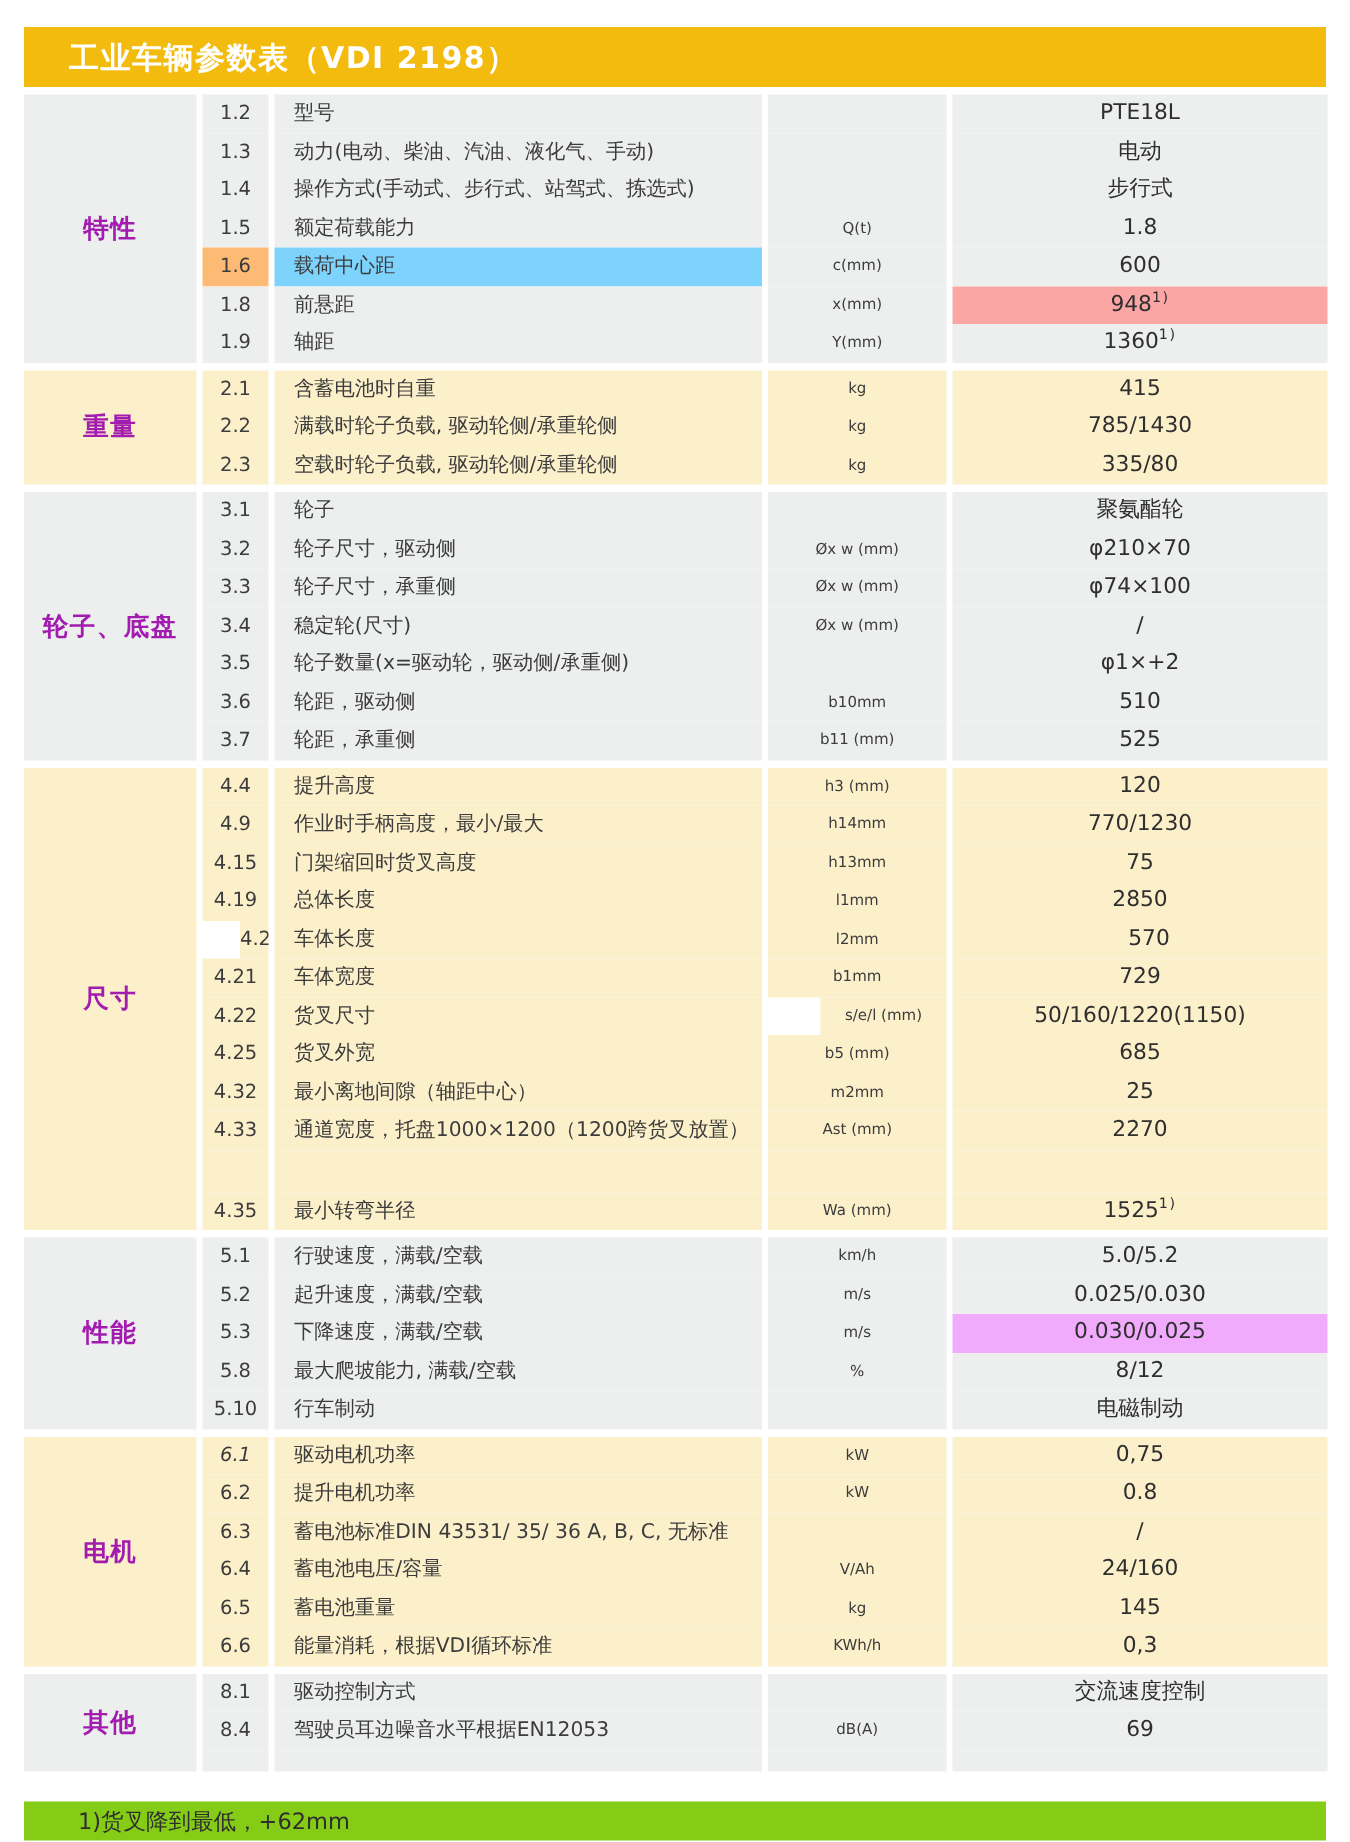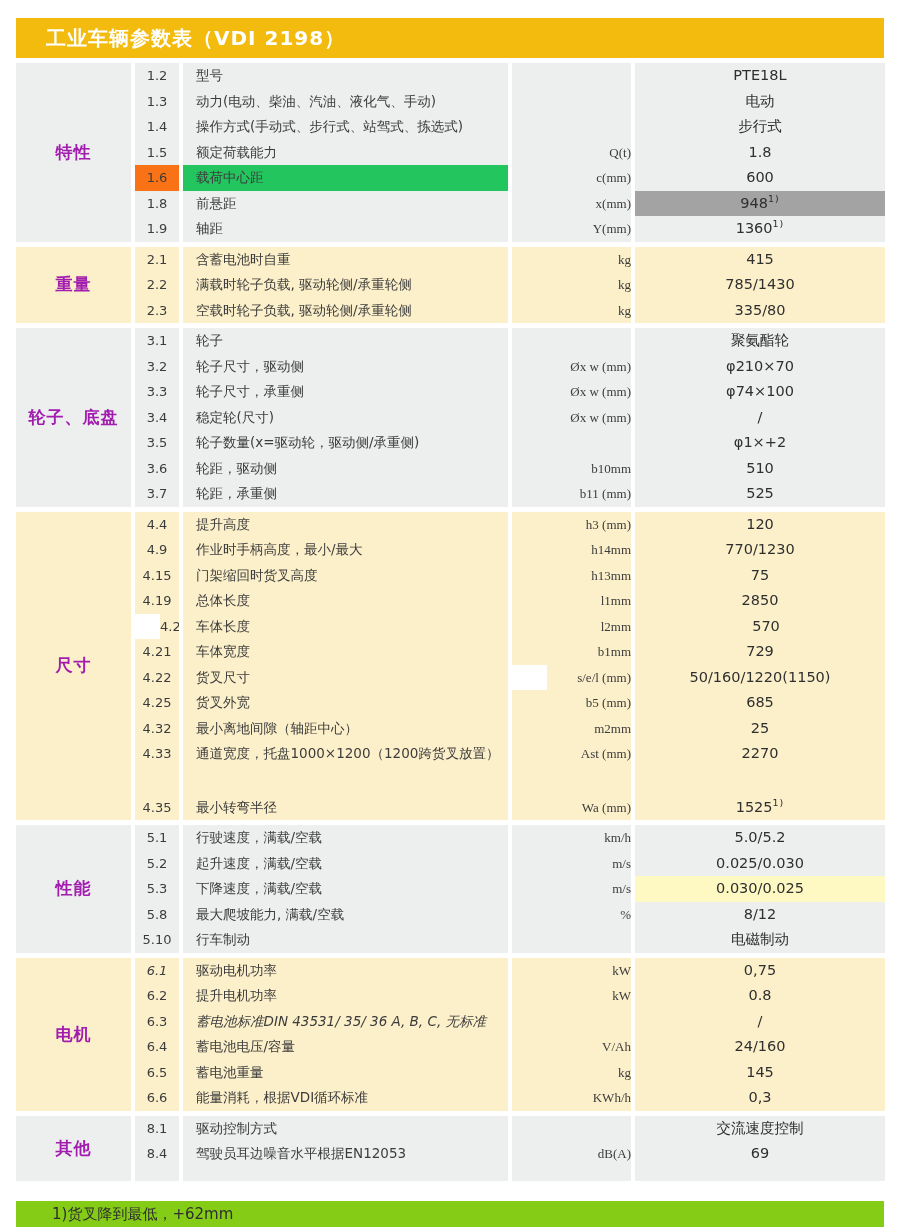--- a/index.html
+++ b/index.html
@@ -23,21 +23,21 @@
     margin-top:5px;
   }
   .cell{height:25.5px;line-height:25.5px;overflow:hidden;}
   .label-cell{
     display:flex;align-items:center;justify-content:center;
     font-size:17px;font-weight:bold;height:auto;line-height:normal;
     letter-spacing:1px;color:#a21caf;
   }
   .num-cell{text-align:center;font-size:13px;}
   .desc-cell{padding-left:13px;font-size:13.5px;white-space:nowrap;}
-  .unit-cell{text-align:right;font-size:13px;font-family:Liberation Serif, serif;}
+  .unit-cell{text-align:center;font-size:10px;}
   .value-cell{text-align:center;font-size:14.5px;color:#2f2f2f;}
   .spacer-cell{line-height:0;}
   sup.note-ref{
     font-size:9.5px;vertical-align:super;line-height:0;letter-spacing:1px;
   }
   .footnote{
     height:26px;line-height:26px;margin-top:5px;
     padding-left:36px;font-size:15px;box-sizing:border-box;color:#2f2f2f;
   }
 </style>
@@ -59,28 +59,28 @@
         <div class="cell unit-cell" style="background: rgb(237, 238, 238); grid-column: 4;"></div>
         <div class="cell value-cell" style="background: rgb(237, 238, 238); grid-column: 5;">电动</div>
         <div class="cell num-cell" style="background: rgb(237, 238, 238); grid-column: 2;">1.4</div>
         <div class="cell desc-cell" style="background: rgb(237, 238, 238); grid-column: 3;">操作方式(手动式、步行式、站驾式、拣选式)</div>
         <div class="cell unit-cell" style="background: rgb(237, 238, 238); grid-column: 4;"></div>
         <div class="cell value-cell" style="background: rgb(237, 238, 238); grid-column: 5;">步行式</div>
         <div class="cell num-cell" style="background: rgb(237, 238, 238); grid-column: 2;">1.5</div>
         <div class="cell desc-cell" style="background: rgb(237, 238, 238); grid-column: 3;">额定荷载能力</div>
         <div class="cell unit-cell" style="background: rgb(237, 238, 238); grid-column: 4;">Q(t)</div>
         <div class="cell value-cell" style="background: rgb(237, 238, 238); grid-column: 5;">1.8</div>
-        <div class="cell num-cell" style="background: #f97316; grid-column: 2;">1.6</div>
-        <div class="cell desc-cell" style="background: #22c55e; grid-column: 3;">载荷中心距</div>
+        <div class="cell num-cell" style="background: #fdba74; grid-column: 2;">1.6</div>
+        <div class="cell desc-cell" style="background: #7dd3fc; grid-column: 3;">载荷中心距</div>
         <div class="cell unit-cell" style="background: rgb(237, 238, 238); grid-column: 4;">c(mm)</div>
         <div class="cell value-cell" style="background: rgb(237, 238, 238); grid-column: 5;">600</div>
         <div class="cell num-cell" style="background: rgb(237, 238, 238); grid-column: 2;">1.8</div>
         <div class="cell desc-cell" style="background: rgb(237, 238, 238); grid-column: 3;">前悬距</div>
         <div class="cell unit-cell" style="background: rgb(237, 238, 238); grid-column: 4;">x(mm)</div>
-        <div class="cell value-cell" style="background: #a3a3a3; grid-column: 5;">948<sup class="note-ref">1)</sup></div>
+        <div class="cell value-cell" style="background: #fca5a5; grid-column: 5;">948<sup class="note-ref">1)</sup></div>
         <div class="cell num-cell" style="background: rgb(237, 238, 238); grid-column: 2;">1.9</div>
         <div class="cell desc-cell" style="background: rgb(237, 238, 238); grid-column: 3;">轴距</div>
         <div class="cell unit-cell" style="background: rgb(237, 238, 238); grid-column: 4;">Y(mm)</div>
         <div class="cell value-cell" style="background: rgb(237, 238, 238); grid-column: 5;">1360<sup class="note-ref">1)</sup></div>
       </div>
       <div class="section">
         <div class="cell label-cell" style="background: rgb(252, 240, 203); grid-area: 1 / 1 / span 3;">重量</div>
         <div class="cell num-cell" style="background: rgb(252, 240, 203); grid-column: 2;">2.1</div>
         <div class="cell desc-cell" style="background: rgb(252, 240, 203); grid-column: 3;">含蓄电池时自重</div>
         <div class="cell unit-cell" style="background: rgb(252, 240, 203); grid-column: 4;">kg</div>
@@ -182,42 +182,42 @@
         <div class="cell desc-cell" style="background: rgb(237, 238, 238); grid-column: 3;">行驶速度，满载/空载</div>
         <div class="cell unit-cell" style="background: rgb(237, 238, 238); grid-column: 4;">km/h</div>
         <div class="cell value-cell" style="background: rgb(237, 238, 238); grid-column: 5;">5.0/5.2</div>
         <div class="cell num-cell" style="background: rgb(237, 238, 238); grid-column: 2;">5.2</div>
         <div class="cell desc-cell" style="background: rgb(237, 238, 238); grid-column: 3;">起升速度，满载/空载</div>
         <div class="cell unit-cell" style="background: rgb(237, 238, 238); grid-column: 4;">m/s</div>
         <div class="cell value-cell" style="background: rgb(237, 238, 238); grid-column: 5;">0.025/0.030</div>
         <div class="cell num-cell" style="background: rgb(237, 238, 238); grid-column: 2;">5.3</div>
         <div class="cell desc-cell" style="background: rgb(237, 238, 238); grid-column: 3;">下降速度，满载/空载</div>
         <div class="cell unit-cell" style="background: rgb(237, 238, 238); grid-column: 4;">m/s</div>
-        <div class="cell value-cell" style="background: #fef9c3; grid-column: 5; text-align: center;">0.030/0.025</div>
+        <div class="cell value-cell" style="background: #f0abfc; grid-column: 5; text-align: center;">0.030/0.025</div>
         <div class="cell num-cell" style="background: rgb(237, 238, 238); grid-column: 2;">5.8</div>
         <div class="cell desc-cell" style="background: rgb(237, 238, 238); grid-column: 3;">最大爬坡能力, 满载/空载</div>
         <div class="cell unit-cell" style="background: rgb(237, 238, 238); grid-column: 4;">%</div>
         <div class="cell value-cell" style="background: rgb(237, 238, 238); grid-column: 5;">8/12</div>
         <div class="cell num-cell" style="background: rgb(237, 238, 238); grid-column: 2;">5.10</div>
         <div class="cell desc-cell" style="background: rgb(237, 238, 238); grid-column: 3;">行车制动</div>
         <div class="cell unit-cell" style="background: rgb(237, 238, 238); grid-column: 4;"></div>
         <div class="cell value-cell" style="background: rgb(237, 238, 238); grid-column: 5;">电磁制动</div>
       </div>
       <div class="section">
         <div class="cell label-cell" style="background: rgb(252, 240, 203); grid-area: 1 / 1 / span 6;">电机</div>
         <div class="cell num-cell" style="background: rgb(252, 240, 203); grid-column: 2; font-style: italic;">6.1</div>
         <div class="cell desc-cell" style="background: rgb(252, 240, 203); grid-column: 3;">驱动电机功率</div>
         <div class="cell unit-cell" style="background: rgb(252, 240, 203); grid-column: 4;">kW</div>
         <div class="cell value-cell" style="background: rgb(252, 240, 203); grid-column: 5;">0,75</div>
         <div class="cell num-cell" style="background: rgb(252, 240, 203); grid-column: 2;">6.2</div>
         <div class="cell desc-cell" style="background: rgb(252, 240, 203); grid-column: 3;">提升电机功率</div>
         <div class="cell unit-cell" style="background: rgb(252, 240, 203); grid-column: 4;">kW</div>
         <div class="cell value-cell" style="background: rgb(252, 240, 203); grid-column: 5;">0.8</div>
         <div class="cell num-cell" style="background: rgb(252, 240, 203); grid-column: 2;">6.3</div>
-        <div class="cell desc-cell" style="background: rgb(252, 240, 203); grid-column: 3; font-style: italic;">蓄电池标准DIN 43531/ 35/ 36 A, B, C, 无标准</div>
+        <div class="cell desc-cell" style="background: rgb(252, 240, 203); grid-column: 3;">蓄电池标准DIN 43531/ 35/ 36 A, B, C, 无标准</div>
         <div class="cell unit-cell" style="background: rgb(252, 240, 203); grid-column: 4;"></div>
         <div class="cell value-cell" style="background: rgb(252, 240, 203); grid-column: 5;">/</div>
         <div class="cell num-cell" style="background: rgb(252, 240, 203); grid-column: 2;">6.4</div>
         <div class="cell desc-cell" style="background: rgb(252, 240, 203); grid-column: 3;">蓄电池电压/容量</div>
         <div class="cell unit-cell" style="background: rgb(252, 240, 203); grid-column: 4;">V/Ah</div>
         <div class="cell value-cell" style="background: rgb(252, 240, 203); grid-column: 5;">24/160</div>
         <div class="cell num-cell" style="background: rgb(252, 240, 203); grid-column: 2;">6.5</div>
         <div class="cell desc-cell" style="background: rgb(252, 240, 203); grid-column: 3;">蓄电池重量</div>
         <div class="cell unit-cell" style="background: rgb(252, 240, 203); grid-column: 4;">kg</div>
         <div class="cell value-cell" style="background: rgb(252, 240, 203); grid-column: 5;">145</div>

